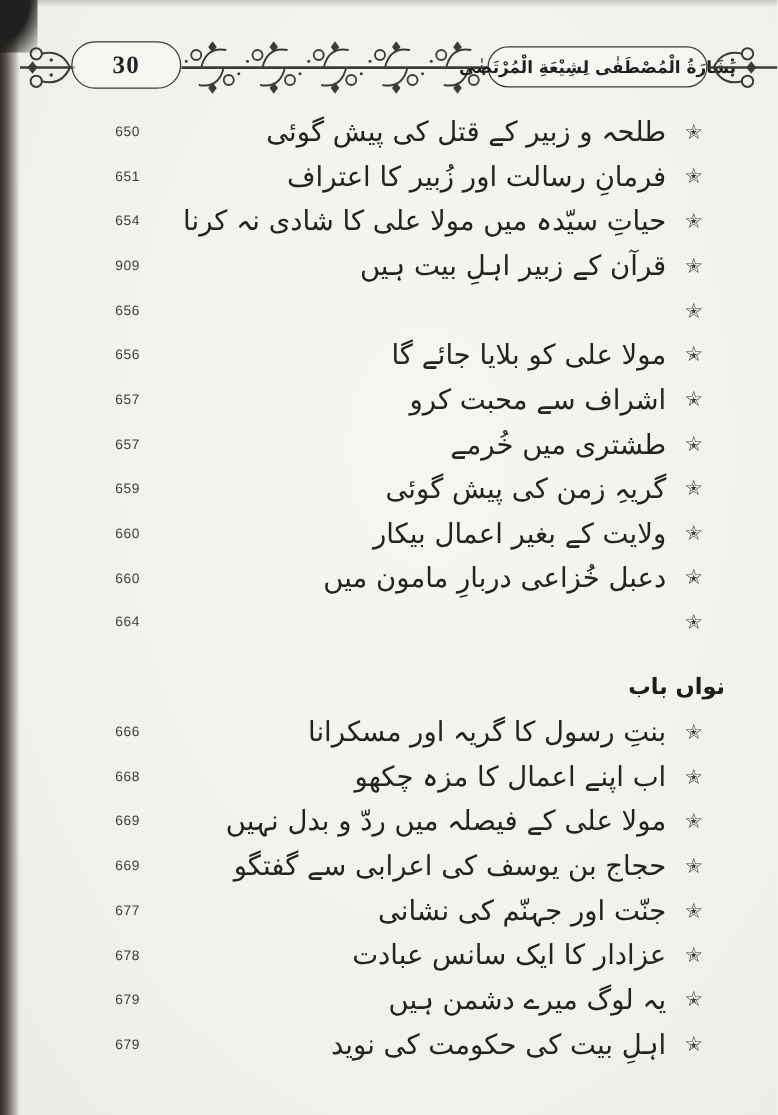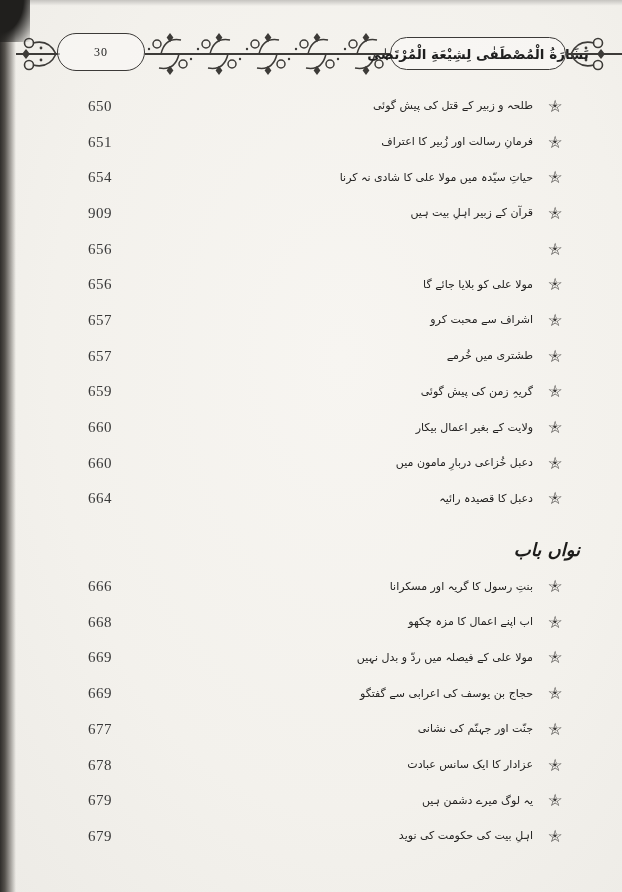--- a/index.html
+++ b/index.html
@@ -22,49 +22,49 @@
   
   .header{position:absolute;top:26px;left:0;width:622px;height:56px;}
   .orn{position:absolute;top:4px;}
   .pill{
     position:absolute;box-sizing:border-box;
     border:1.6px solid #3c3a38;border-radius:22px;
     background:rgba(250,249,246,.6);
     display:flex;align-items:center;justify-content:center;
   }
   .pill-num{left:57px;top:7px;width:88px;height:38px;
-    font-family:"Liberation Serif", serif;font-size:12px;font-weight:normal;
+    font-family:"Liberation Serif", serif;font-size:20px;font-weight:bold;
     letter-spacing:1px;color:#222;}
   .pill-title{left:390px;top:11px;width:176px;height:33px;
     font-size:13.5px;font-weight:bold;direction:rtl;color:#1f1f1f;
     white-space:nowrap;}
 
   
   .toc{position:absolute;top:88px;left:0;width:622px;}
   .row{position:relative;height:35.7px;}
   .num{
     position:absolute;left:45px;top:50%;transform:translateY(-50%);
     width:67px;text-align:right;
-    font-family:Liberation Serif, serif;font-size:15px;color:#3a3a3a;
+    font-family:Liberation Sans, sans-serif;font-size:11px;color:#3a3a3a;
     letter-spacing:0.5px;
   }
   .entry{
     position:absolute;right:58px;top:50%;transform:translateY(-50%);
     display:flex;direction:rtl;align-items:center;gap:13px;
   }
   .star{position:relative;width:18px;height:18px;flex:0 0 auto;color:#3d3b39;}
   .star-outer{position:absolute;inset:0;font-size:17px;line-height:18px;text-align:center;}
   .star-inner{position:absolute;inset:0;font-size:7px;line-height:19px;text-align:center;}
   .title{
-    font-size:11px;color:#242322;white-space:nowrap;direction:rtl;
+    font-size:22px;color:#242322;white-space:nowrap;direction:rtl;
   }
   .section-heading{
     height:36px;margin-top:16px;line-height:36px;
     padding-right:42px;text-align:right;direction:rtl;
-    font-size:18px;font-weight:bold;color:#1d1c1b;font-style:italic;
+    font-size:18px;font-weight:bold;color:#1d1c1b;
   }
   svg.ornsvg{display:block;}
 </style>
 </head>
 <body>
 
 <div class="page">
   <div class="top-edge"></div>
   <div class="spine"></div>
   <div class="spine-corner"></div>
@@ -253,21 +253,20 @@
     </span>
   </div>
 
   <div class="row">
     <span class="num">664</span>
     <span class="entry">
       <span class="star">
         <span class="star-outer">☆</span>
         <span class="star-inner">★</span>
       </span>
-      <span class="title">دعبل کا قصیدہ رائیہ</span>
     </span>
   </div>
 <div class="section-heading">نواں باب</div>
   <div class="row">
     <span class="num">666</span>
     <span class="entry">
       <span class="star">
         <span class="star-outer">☆</span>
         <span class="star-inner">★</span>
       </span>

